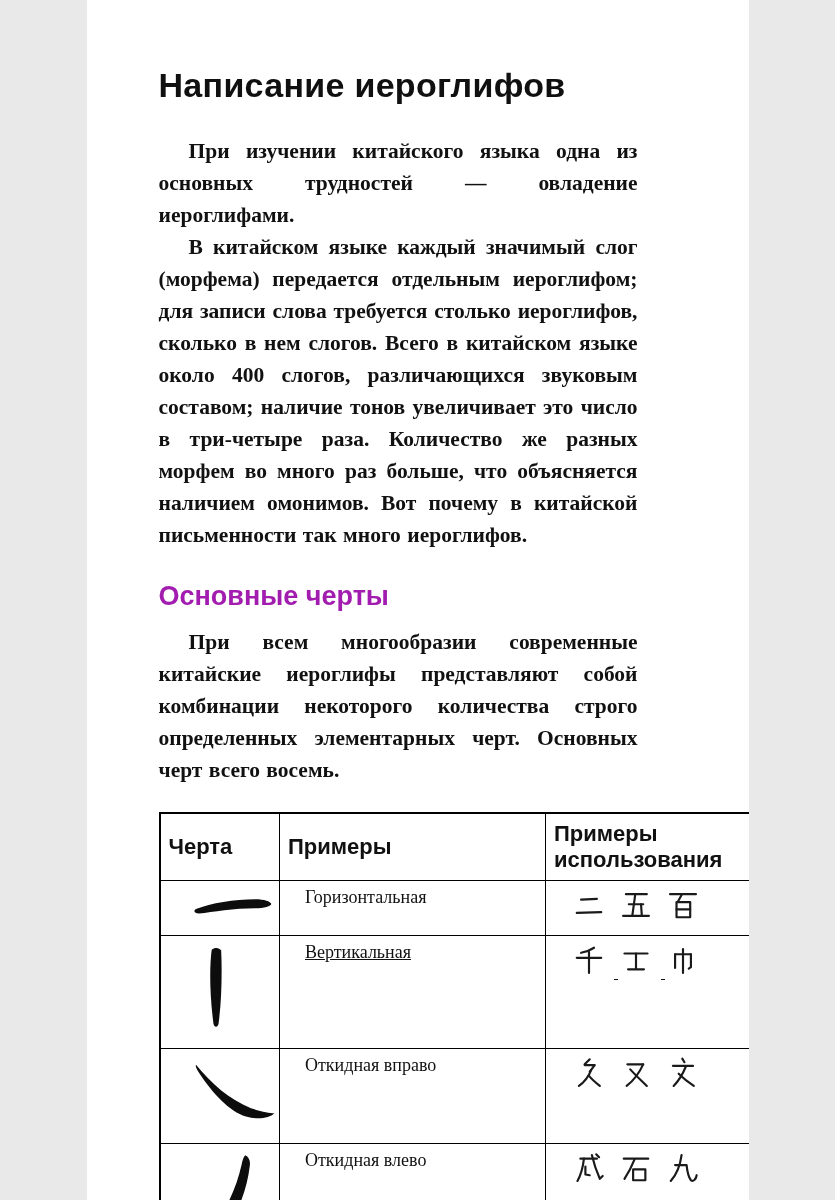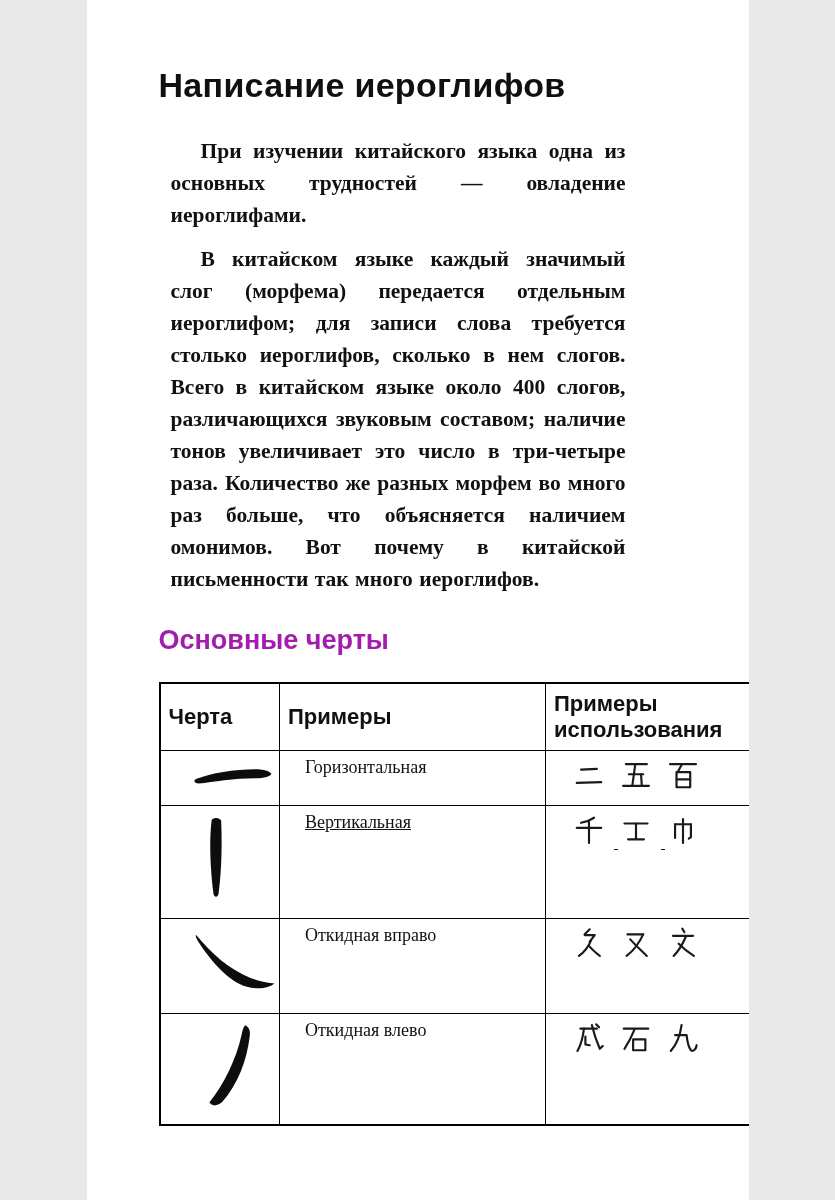--- a/index.html
+++ b/index.html
@@ -22,21 +22,21 @@
     margin: 0 0 30px 0;
     color: #101010;
   }
   .body-par {
     font-family: "Liberation Serif", serif;
     font-weight: 600;
     font-size: 21.5px;
     line-height: 32px;
     text-align: justify;
     text-indent: 30px;
-    margin: 12px;
+    margin: 0;
     word-spacing: 1px;
     hyphens: auto;
   }
   .section-title {
     font-family: "Liberation Sans", sans-serif;
     font-weight: 700;
     font-size: 27px;
     margin: 30px 0 14px 0;
     color: #a21caf;
   }
@@ -108,20 +108,21 @@
 
 <div class="page">
 
   <h1 class="title">Написание иероглифов</h1>
 
   <p class="body-par">При изучении китайского языка одна из основных трудностей — овладение иероглифами.</p>
   <p class="body-par">В китайском языке каждый значимый слог (морфема) передается отдельным иероглифом; для записи слова требуется столько иероглифов, сколько в нем слогов. Всего в китайском языке около 400 слогов, различающихся звуковым составом; наличие тонов увеличивает это число в три-четыре раза. Количество же разных морфем во много раз больше, что объясняется наличием омонимов. Вот почему в китайской письменности так много иероглифов.</p>
 
   <h2 class="section-title">Основные черты</h2>
 
+  <p class="body-par">При всем многообразии современные китайские иероглифы представляют собой комбинации некоторого количества строго определенных элементарных черт. Основных черт всего восемь.</p>
 
   <table class="strokes">
     <colgroup>
       <col style="width:120px">
         <col style="width:266px">
         <col style="width:266px">
     </colgroup>
     <thead>
       <tr>
         <th>Черта</th>

